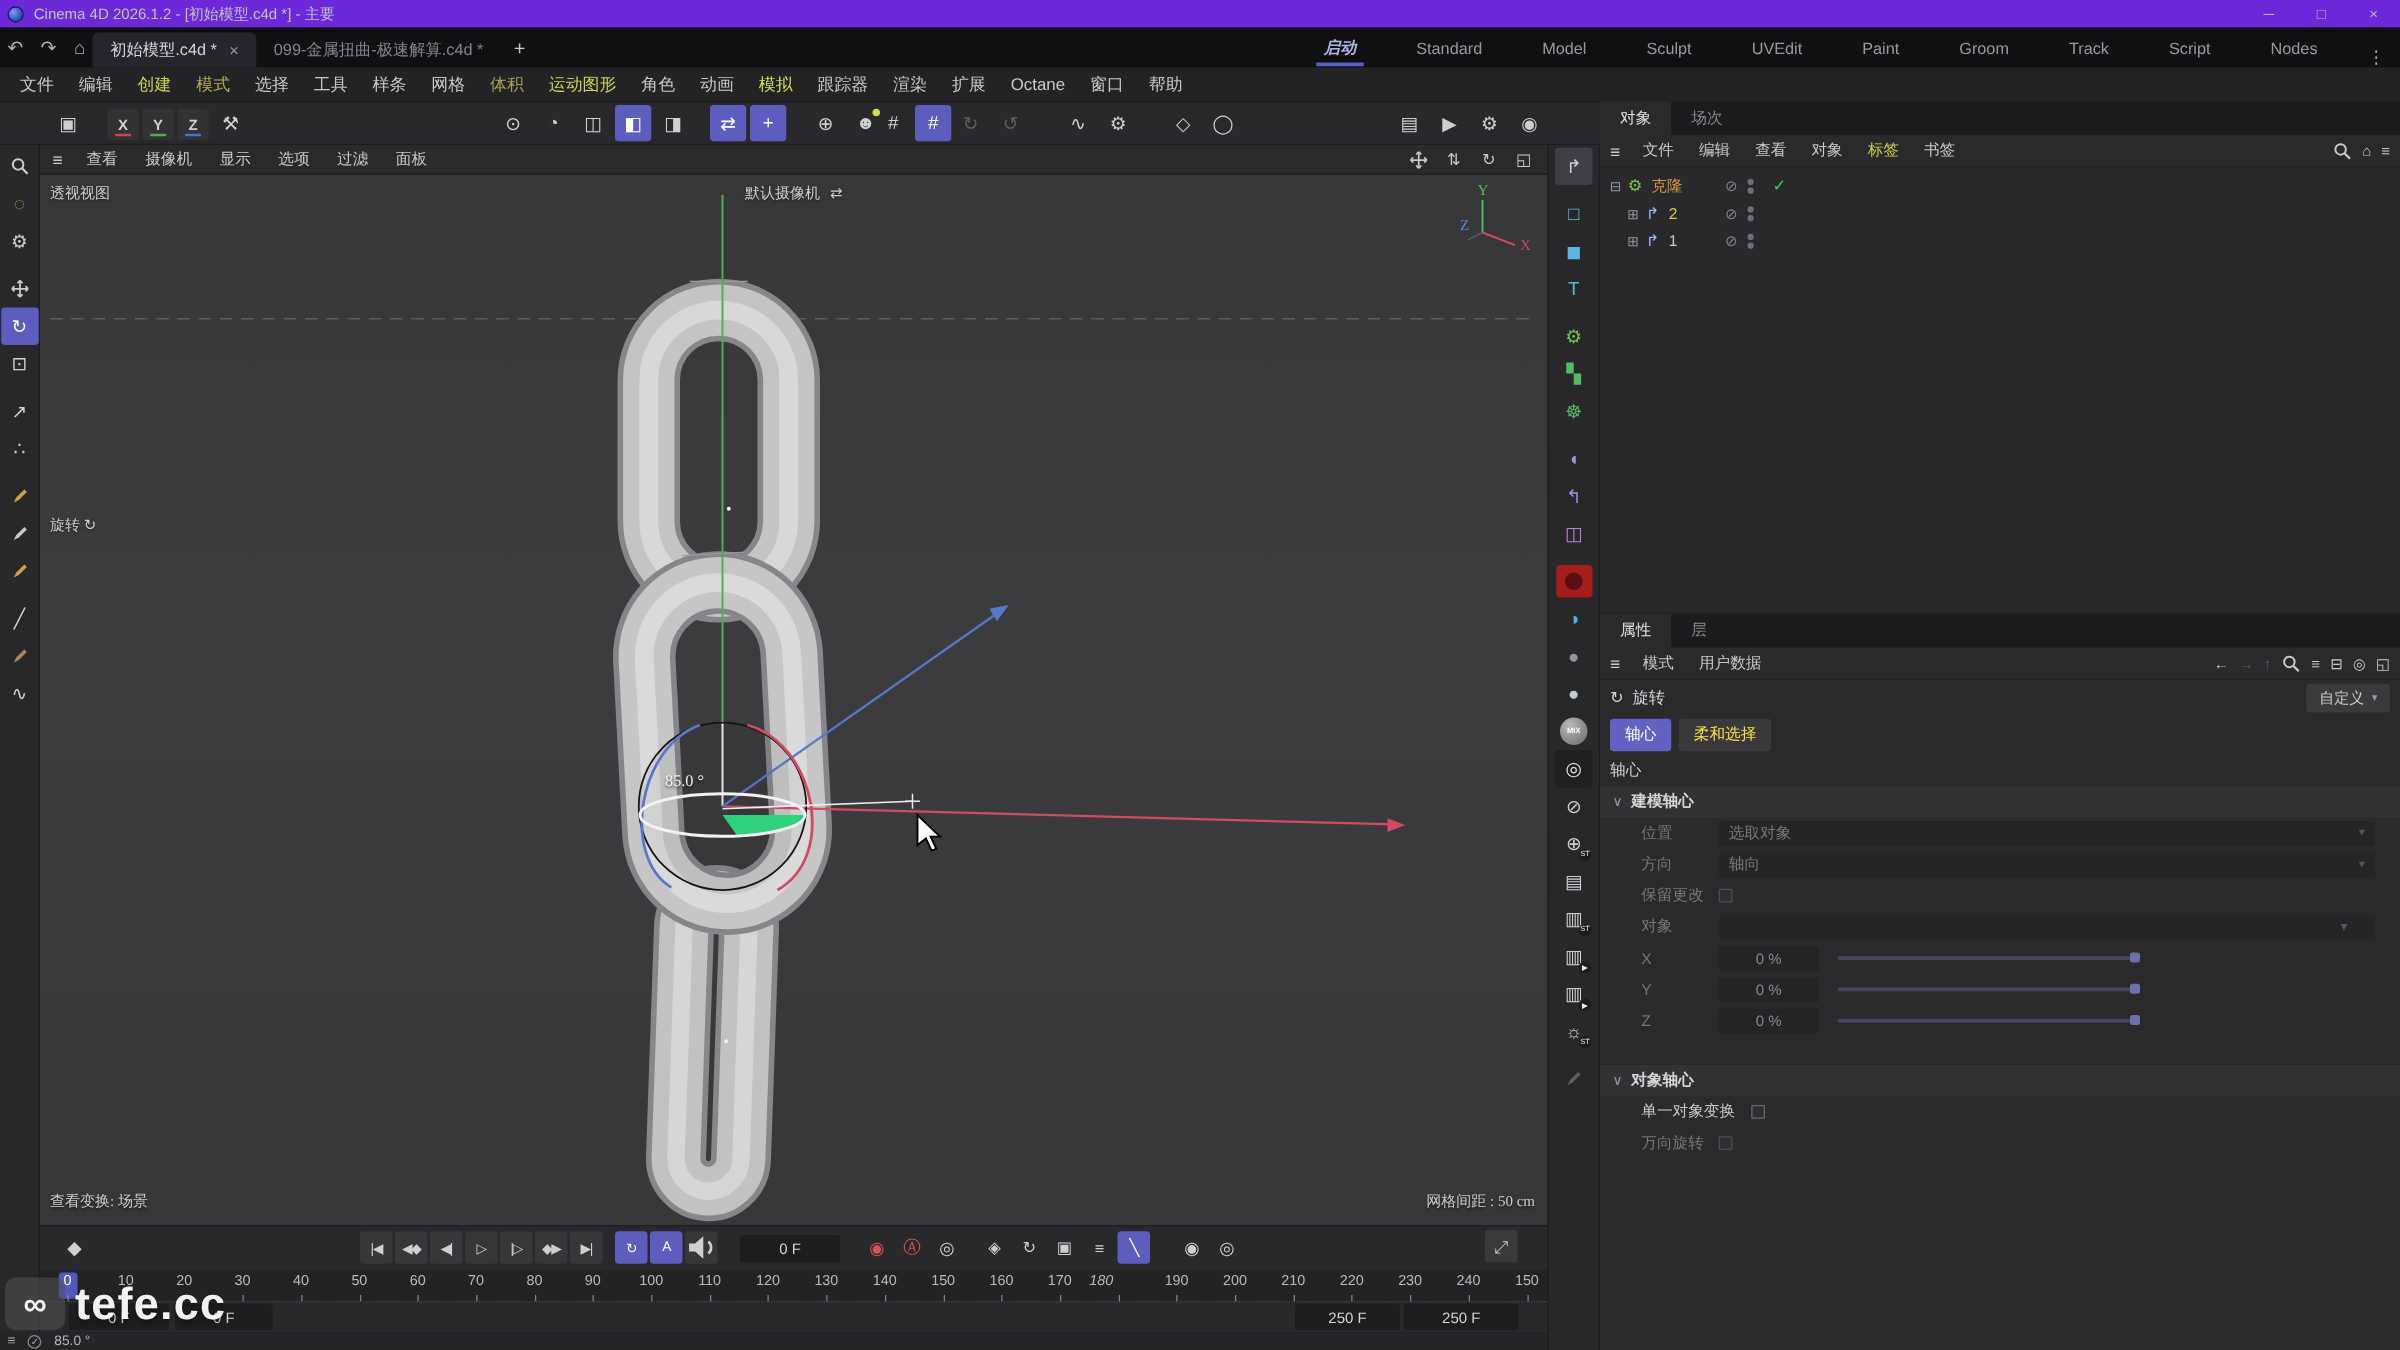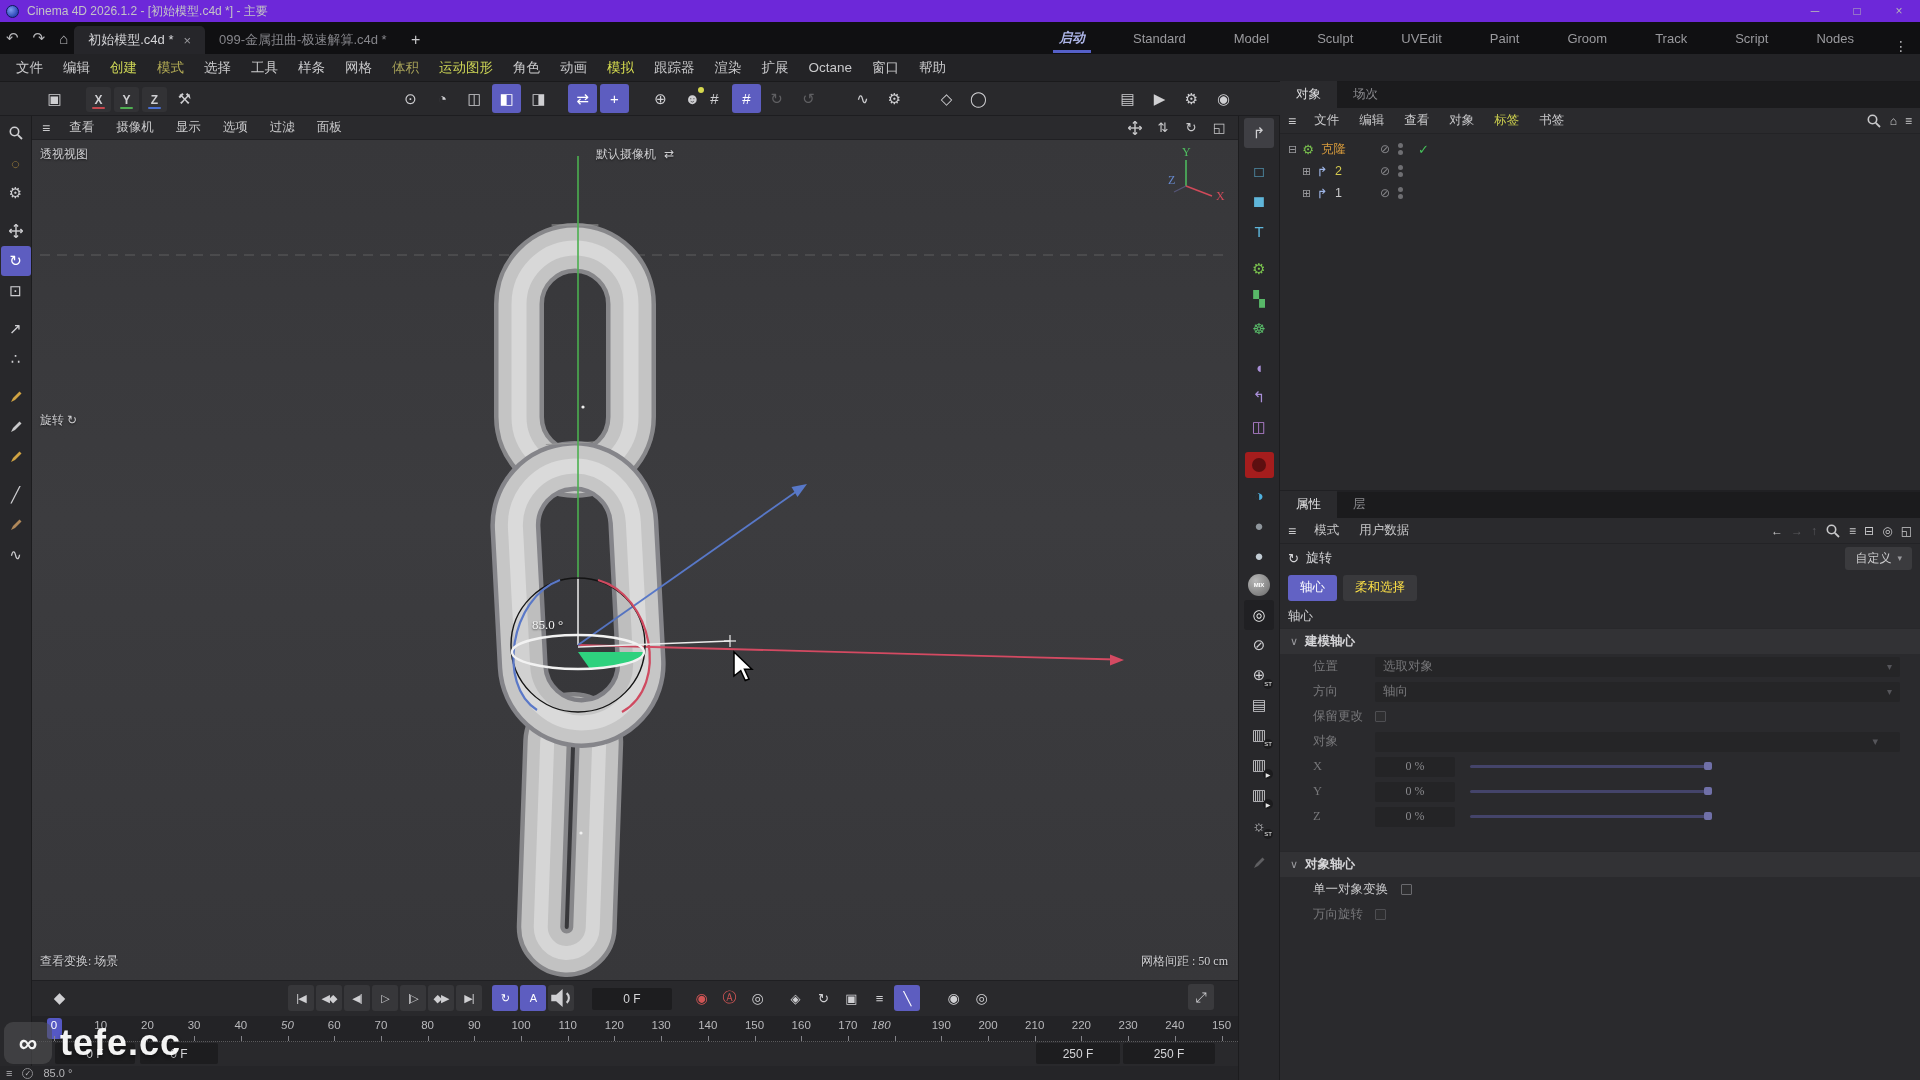--- a/index.html
+++ b/index.html
@@ -144,21 +144,21 @@
   #am-title { height:28px; display:flex; align-items:center; padding:0 8px; gap:7px; font-size:13px; color:#d5d5d8; }
   #am-preset { margin-left:auto; background:#3b3b3e; border-radius:3px; padding:3px 10px; font-size:12px;
                color:#c9c9cb; display:flex; gap:6px; align-items:center; }
   #am-buttons { height:32px; display:flex; gap:6px; padding:3px 8px; }
   .am-btn { padding:4px 12px; border-radius:3px; background:#39393c; font-size:12.5px; color:#fde047; }
   .am-btn.active { background:#6262c4; color:#fff; }
   #am-section { height:24px; display:flex; align-items:center; padding-left:8px; font-size:12.5px; color:#d0d0d3; }
   .am-group-header { height:26px; background:#323235; display:flex; align-items:center; gap:7px; padding-left:10px;
                      font-size:12.5px; color:#d5d5d8; font-weight:bold; border-top:1px solid #28282b; }
   .am-group-header .chev { color:#9a9a9e; font-weight:normal; font-size:11px; }
-  .am-row { height:25px; display:flex; align-items:center; font-size:12.5px; position:relative;font-family:Liberation Serif, serif; }
+  .am-row { height:25px; display:flex; align-items:center; font-size:12.5px; position:relative; }
   .am-label { position:absolute; left:33px; color:#c9c9cb; }
   .am-row.dim .am-label { color:#77777a; }
   .am-field { position:absolute; left:95px; width:525px; height:20px; background:#252527; border-radius:2px;
               display:flex; align-items:center; padding:0 8px; color:#77777a; font-size:12.5px; }
   .am-field .chev-r { margin-left:auto; color:#55555a; font-size:10px; }
   .am-valuebox { position:absolute; left:95px; width:80px; height:20px; background:#242426; border-radius:2px;
                  display:flex; align-items:center; justify-content:center; color:#8a8a8e; font-size:12px; }
   .am-slider { position:absolute; left:190px; width:240px; height:3px; background:#44446a; border-radius:2px; top:11px; }
   .am-slider i { position:absolute; right:-2px; top:-3px; width:8px; height:8px; border-radius:2px; background:#7070a8; }
   .am-check { width:11px; height:11px; border:1px solid #6a6a6e; background:#2e2e30; border-radius:1px;
@@ -486,21 +486,21 @@
     <span class="ruler-num" style="left: 22px; color: rgb(255, 255, 255);">0</span>
         <span class="ruler-tick" style="left: 22px;"></span>
         <span class="ruler-num" style="left: 68.7px;">10</span>
         <span class="ruler-tick" style="left: 68.7px;"></span>
         <span class="ruler-num" style="left: 115.4px;">20</span>
         <span class="ruler-tick" style="left: 115.4px;"></span>
         <span class="ruler-num" style="left: 162.1px;">30</span>
         <span class="ruler-tick" style="left: 162.1px;"></span>
         <span class="ruler-num" style="left: 208.8px;">40</span>
         <span class="ruler-tick" style="left: 208.8px;"></span>
-        <span class="ruler-num" style="left: 255.5px; font-style: italic;">50</span>
+        <span class="ruler-num" style="left: 255.5px;">50</span>
         <span class="ruler-tick" style="left: 255.5px;"></span>
         <span class="ruler-num" style="left: 302.2px;">60</span>
         <span class="ruler-tick" style="left: 302.2px;"></span>
         <span class="ruler-num" style="left: 348.9px;">70</span>
         <span class="ruler-tick" style="left: 348.9px;"></span>
         <span class="ruler-num" style="left: 395.6px;">80</span>
         <span class="ruler-tick" style="left: 395.6px;"></span>
         <span class="ruler-num" style="left: 442.3px;">90</span>
         <span class="ruler-tick" style="left: 442.3px;"></span>
         <span class="ruler-num" style="left: 489px;">100</span>

